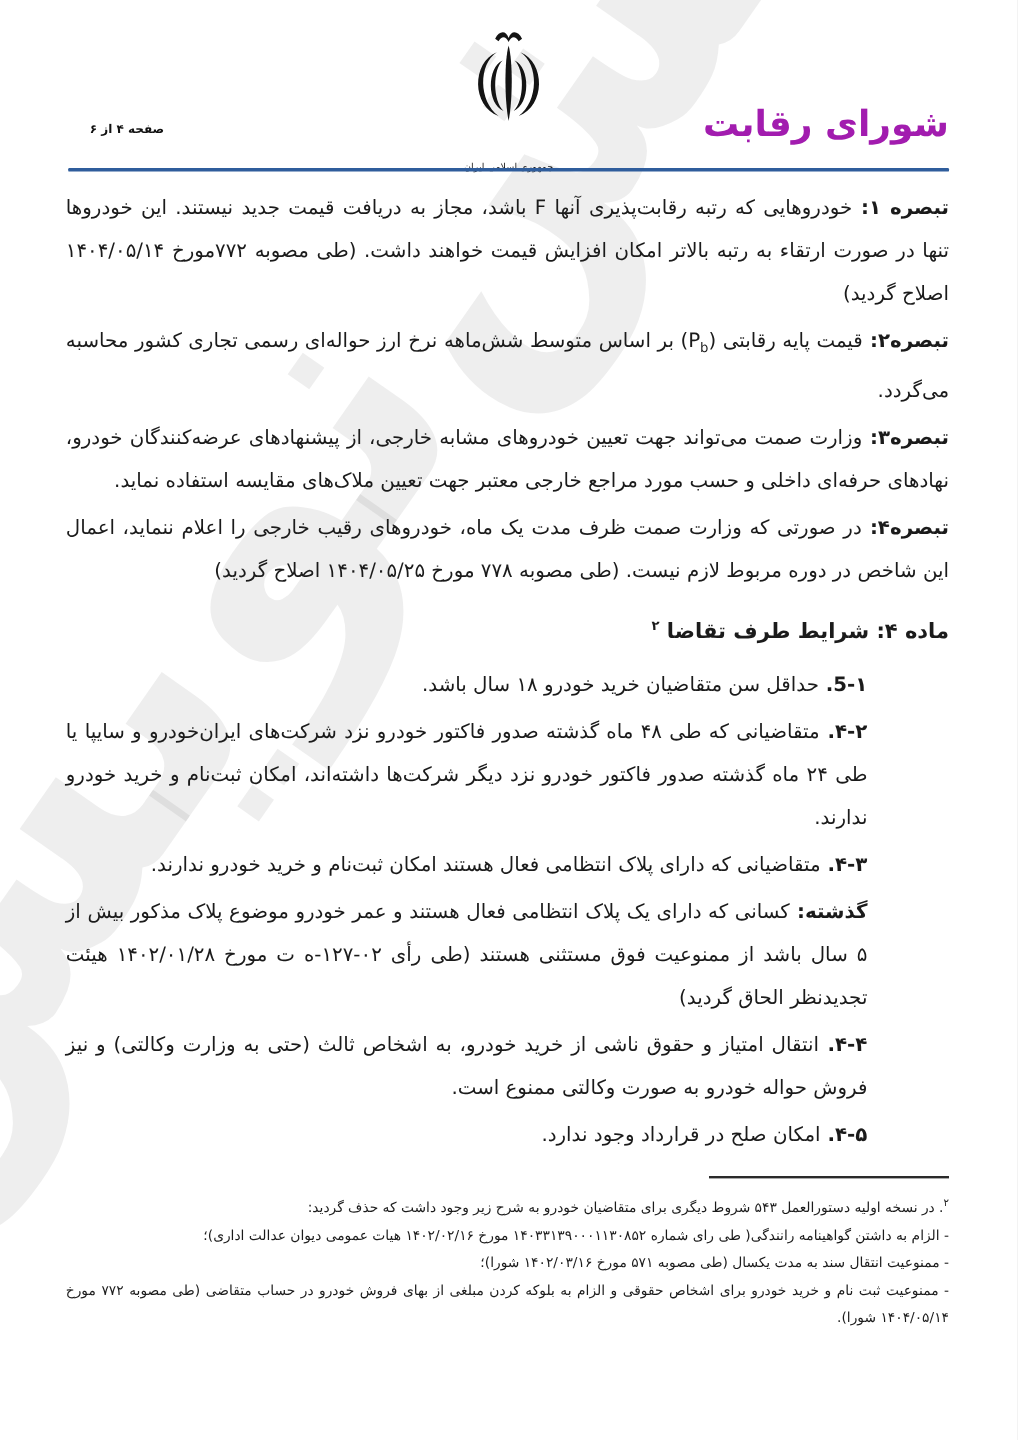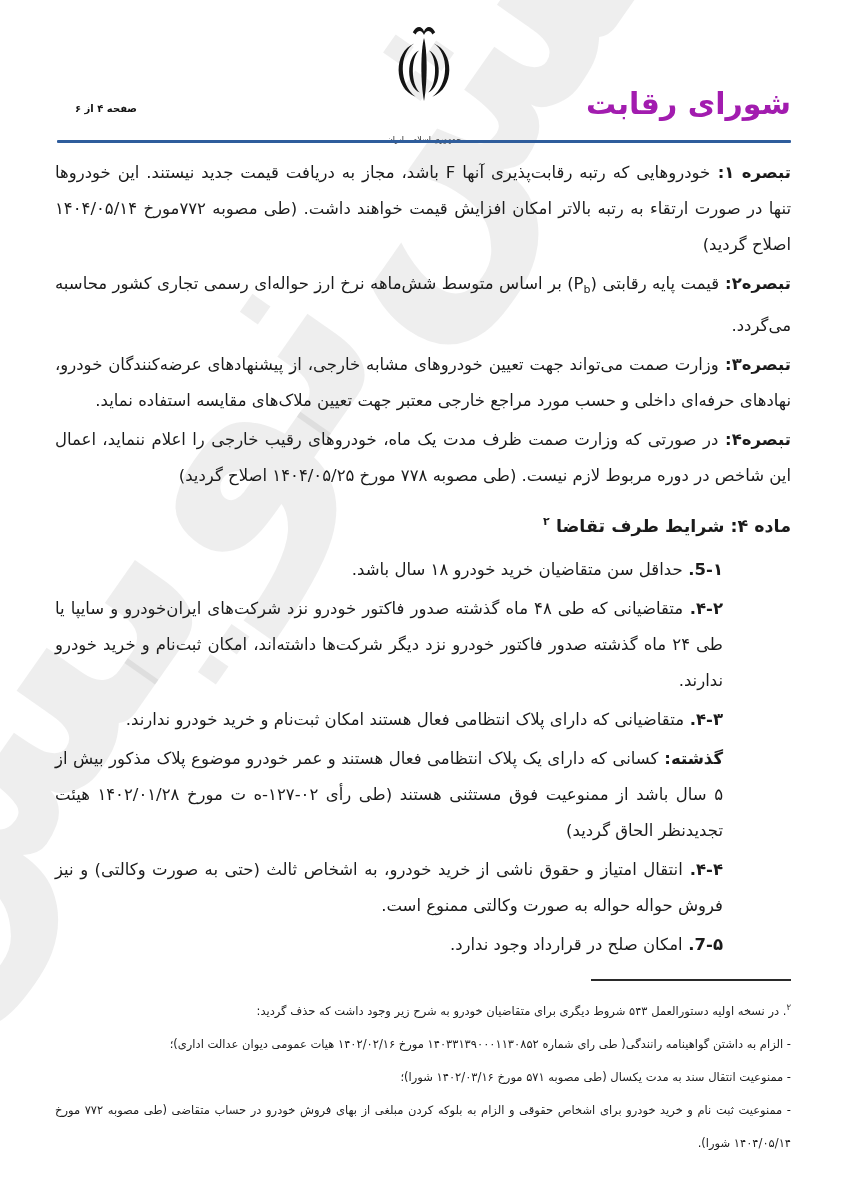--- a/index.html
+++ b/index.html
@@ -46,21 +46,21 @@
   .heading{
     margin:10px 0 8px 0;font-weight:bold;font-size:17.5px;line-height:36px;
   }
   .heading sup{font-size:11px;font-weight:bold;}
   .items{padding-right:68px;}
   .item{margin:0 0 3px 0;}
   .item b{font-weight:bold;}
   
   .footnotes{margin-top:16px;position:relative;z-index:1;padding:0 57px 0 55px;}
   .fn-sep{width:200px;height:2px;background:#2a2a2a;margin:0 0 10px auto;margin-right:0;}
-  .fn-text{font-size:11.5px;line-height:33px;text-align:justify;color:#1b1b1b;}
+  .fn-text{font-size:11.5px;line-height:23px;text-align:justify;color:#1b1b1b;}
   .fn-text sup{font-size:8.5px;}
   .fn-line{margin:0;}
 </style>
 </head>
 <body>
 
 <div class="page">
 
   <div class="watermark">پیش‌نویس</div>
 
@@ -96,22 +96,22 @@
 
     <p class="para"><b>تبصره۴: </b><span>در صورتی که وزارت صمت ظرف مدت یک ماه، خودروهای رقیب خارجی را اعلام ننماید، اعمال این شاخص در دوره مربوط لازم نیست.  (طی مصوبه ۷۷۸ مورخ ۱۴۰۴/۰۵/۲۵ اصلاح گردید)</span></p>
 
     <p class="heading"><b>ماده ۴: شرایط طرف تقاضا </b><sup>۲</sup></p>
 
     <div class="items">
       <p class="item"><b>5-۱. </b><span>حداقل سن متقاضیان خرید خودرو ۱۸ سال باشد.</span></p>
       <p class="item"><b>۴-۲. </b><span>متقاضیانی که طی ۴۸ ماه گذشته صدور فاکتور خودرو نزد شرکت‌های ایران‌خودرو و سایپا یا طی ۲۴ ماه گذشته صدور فاکتور خودرو نزد دیگر شرکت‌ها داشته‌اند، امکان ثبت‌نام و خرید خودرو ندارند.</span></p>
       <p class="item"><b>۴-۳. </b><span>متقاضیانی که دارای پلاک انتظامی فعال هستند امکان ثبت‌نام و خرید خودرو ندارند.</span></p>
       <p class="item"><b>گذشته: </b><span>کسانی که دارای یک پلاک انتظامی فعال هستند و عمر خودرو موضوع  پلاک مذکور بیش از ۵ سال باشد از ممنوعیت فوق مستثنی هستند (طی رأی ۰۲-۱۲۷-ه ت مورخ ۱۴۰۲/۰۱/۲۸ هیئت تجدیدنظر الحاق گردید)</span></p>
-      <p class="item"><b>۴-۴. </b><span>انتقال امتیاز و حقوق ناشی از خرید خودرو، به اشخاص ثالث (حتی به صورت وکالتی) و نیز فروش حواله حواله به صورت وکالتی ممنوع است.</span></p>
-      <p class="item"><b>7-۵. </b><span>امکان صلح در قرارداد وجود ندارد.</span></p>
+      <p class="item"><b>۴-۴. </b><span>انتقال امتیاز و حقوق ناشی از خرید خودرو، به اشخاص ثالث (حتی به وزارت وکالتی) و نیز فروش حواله خودرو به صورت وکالتی ممنوع است.</span></p>
+      <p class="item"><b>۴-۵. </b><span>امکان صلح در قرارداد وجود ندارد.</span></p>
     </div>
   </div>
 
   <div class="footnotes">
     <div class="fn-sep"></div>
     <div class="fn-text">
       <p class="fn-line"><sup>۲</sup><span>. در نسخه اولیه دستورالعمل ۵۴۳ شروط دیگری برای متقاضیان خودرو به شرح زیر وجود داشت که حذف گردید:</span></p>
       <p class="fn-line">- الزام به داشتن گواهینامه رانندگی( طی رای شماره ۱۴۰۳۳۱۳۹۰۰۰۱۱۳۰۸۵۲ مورخ ۱۴۰۲/۰۲/۱۶ هیات عمومی دیوان عدالت اداری)؛</p>
       <p class="fn-line">- ممنوعیت انتقال سند به مدت یکسال (طی مصوبه ۵۷۱ مورخ ۱۴۰۲/۰۳/۱۶ شورا)؛</p>
       <p class="fn-line">- ممنوعیت ثبت نام و خرید خودرو برای اشخاص حقوقی و الزام به بلوکه کردن مبلغی از بهای فروش خودرو در حساب متقاضی (طی مصوبه ۷۷۲ مورخ ۱۴۰۴/۰۵/۱۴ شورا).</p>

